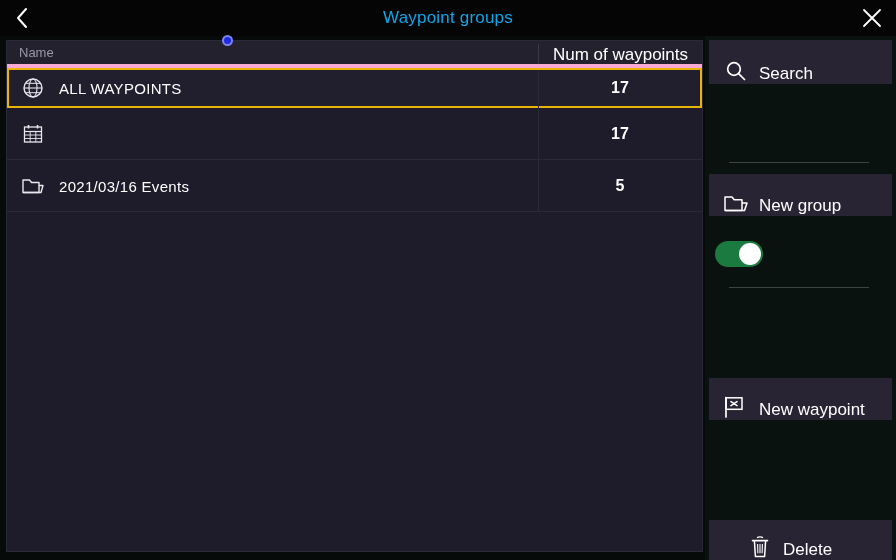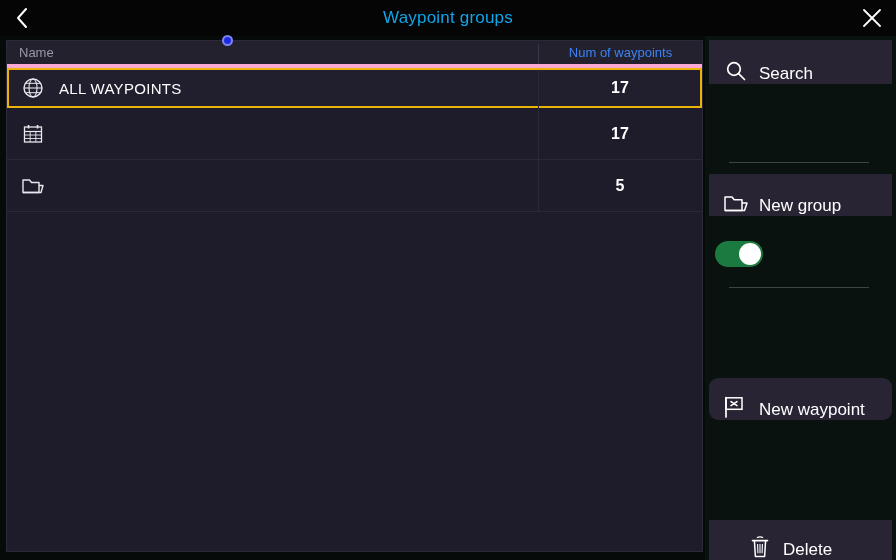--- a/index.html
+++ b/index.html
@@ -79,22 +79,22 @@
     position: absolute;
     left: 12px; top: 4px;
     color: #9b97a8;
     font-size: 13px;
   }
   .col-head .num-h {
     position: absolute;
     left: 532px; top: 4px;
     width: 163px;
     text-align: center;
-    color: #3b82f6;
-    font-size: 13px;
+    color: #ffffff;
+    font-size: 17px;
   }
   .col-divider-head {
     position: absolute;
     left: 531px; top: 3px;
     width: 1px; height: 20px;
     background: #3b3748;
   }
 
   .rows { position: relative; }
   .row {
@@ -168,21 +168,21 @@
     flex: 0 0 auto;
   }
   .side-btn .sb-label {
     margin-left: 8px;
     color: #ffffff;
     font-size: 17px;
     white-space: nowrap;
   }
   #search-btn  { top: 4px;   height: 44px; }
   #newgroup-btn{ top: 138px; height: 42px; }
-  #newwp-btn   { top: 342px; height: 42px; border-radius: 9px; }
+  #newwp-btn   { top: 342px; height: 42px; }
   #delete-btn  { top: 484px; height: 40px; padding-left: 24px; }
 
   .sep {
     position: absolute;
     left: 24px;
     width: 140px; height: 1px;
     background: #3a4644;
   }
   #sep-1 { top: 126px; }
   #sep-2 { top: 251px; }
@@ -289,20 +289,21 @@
 
 
       <div class="row">
         <div class="col-divider"></div>
         <div class="cell-icon">
           <svg width="24" height="20" viewBox="0 0 24 20">
             <path d="M2 16.5 L2 4 L8.5 4 L10.5 6.5 L18 6.5 L18 16.5 Z" stroke="#e8e8ee" stroke-width="1.4" fill="none" stroke-linejoin="round"></path>
             <path d="M18 9.5 L22 9.5 L20 16.5 L2 16.5" stroke="#e8e8ee" stroke-width="1.4" fill="none" stroke-linejoin="round"></path>
           </svg>
         </div>
+        <div class="cell-name">2021/03/16 Events</div>
         <div class="cell-num">5</div>
       </div>
 
     </div>
   </div>
 
   <div class="sidebar">
 
     <div class="side-btn" id="search-btn">
       <span class="sb-icon">

